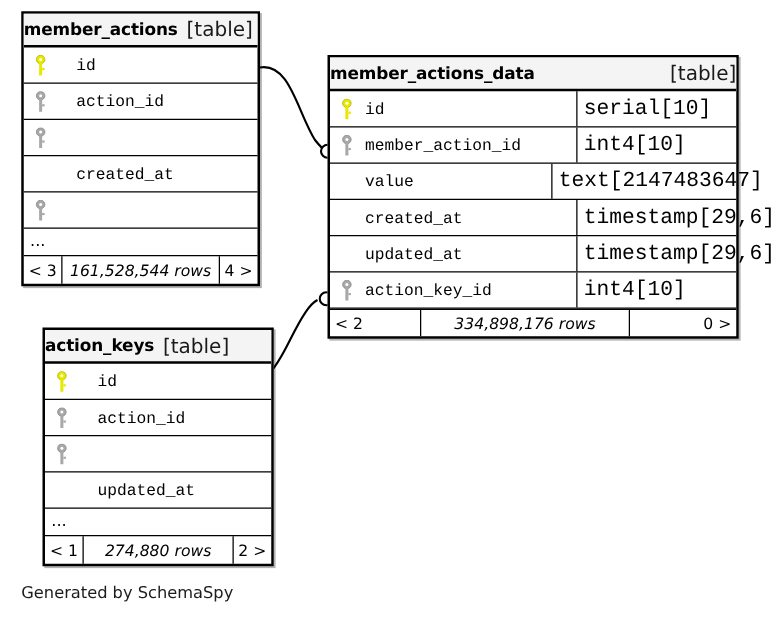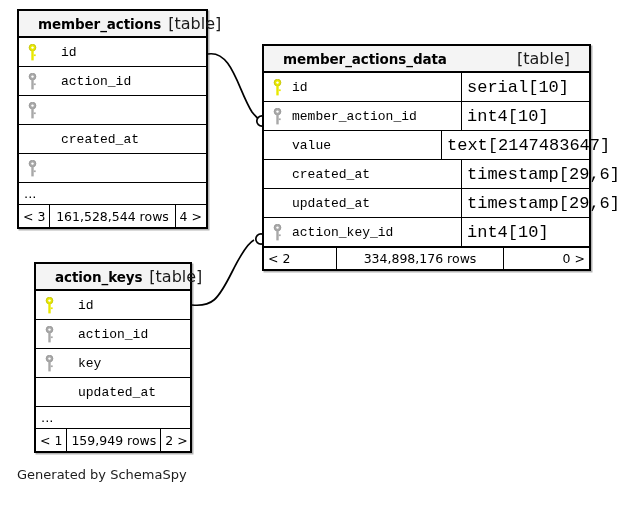--- a/index.html
+++ b/index.html
@@ -44,21 +44,21 @@
     box-sizing: border-box;
     box-shadow: 1.5px 1.5px 0 rgba(0,0,0,0.30);
   }
 
   .tbl-header {
     background: #f4f4f4;
     border-bottom: 2px solid #000000;
     height: 27px;
     display: flex;
     align-items: center;
-    padding: 0 19px;
+    padding: 0 0;
     box-sizing: border-box;
     white-space: nowrap;
   }
   .tbl-name {
     font-weight: bold;
     font-size: 13.5px;
     letter-spacing: -0.1px;
   }
   .tbl-kind {
     font-size: 16px;
@@ -139,20 +139,21 @@
     box-sizing: border-box;
     padding: 0 4px;
     white-space: nowrap;
   }
   .foot-prev { justify-content: flex-start; }
   .foot-rows {
     flex: 1;
     justify-content: center;
     border-left: 1.5px solid #000000;
     border-right: 1.5px solid #000000;
+    font-style: italic;
   }
   .foot-next { justify-content: flex-end; }
 
   
   .footer-wide .foot-rows { flex: 0 0 auto; margin-left: 40px; }
   .footer-wide .foot-next { flex: 1; }
 
   
   #caption {
     position: absolute;
@@ -317,21 +318,21 @@
       <span class="col-type" style="width:128px;">int4[10]</span>
     </div>
 
     <div class="tbl-footer footer-wide" style="border-top:1.5px solid #000;">
       <span class="foot-prev" style="width:32px;">&lt; 2</span>
       <span class="foot-rows" style="width:168px;">334,898,176 rows</span>
       <span class="foot-next">0 &gt;</span>
     </div>
   </div>
 
-  <div class="table-node indent-wide" id="node-action-keys" style="left:34px; top:262px; width:158px;">
+  <div class="table-node indent-wide" id="node-action-keys" style="left:34px; top:262px; width:185px;">
 
     <div class="tbl-header">
       <span class="tbl-name">action_keys</span>
       <span class="tbl-kind">[table]</span>
     </div>
 
     <div class="col-row">
       <span class="col-keycell">
         <svg class="key-icon" width="9" height="17" viewBox="0 0 9 17">
           <circle cx="4.5" cy="3.6" r="3.4" fill="#e8e800" stroke="#b9b900" stroke-width="0.7"></circle>
@@ -357,32 +358,31 @@
 
     <div class="col-row">
       <span class="col-keycell">
         <svg class="key-icon" width="9" height="17" viewBox="0 0 9 17">
           <circle cx="4.5" cy="3.6" r="3.4" fill="#a8a8a8" stroke="#8d8d8d" stroke-width="0.7"></circle>
           <circle cx="4.5" cy="3.6" r="1.2" fill="#ffffff"></circle>
           <rect x="3.3" y="6.2" width="2.4" height="10.2" fill="#a8a8a8"></rect>
           <rect x="5.7" y="10.4" width="2.0" height="1.7" fill="#a8a8a8"></rect>
         </svg>
       </span>
-      <span class="col-name">key</span>
     </div>
 
     <div class="col-row">
       <span class="col-keycell"></span>
       <span class="col-name">updated_at</span>
     </div>
 
     <div class="ellipsis-row">...</div>
 
     <div class="tbl-footer">
       <span class="foot-prev">&lt; 1</span>
-      <span class="foot-rows">159,949 rows</span>
+      <span class="foot-rows">274,880 rows</span>
       <span class="foot-next">2 &gt;</span>
     </div>
   </div>
 
   <div id="caption">Generated by SchemaSpy</div>
 
 </div>
 
 </body></html>

